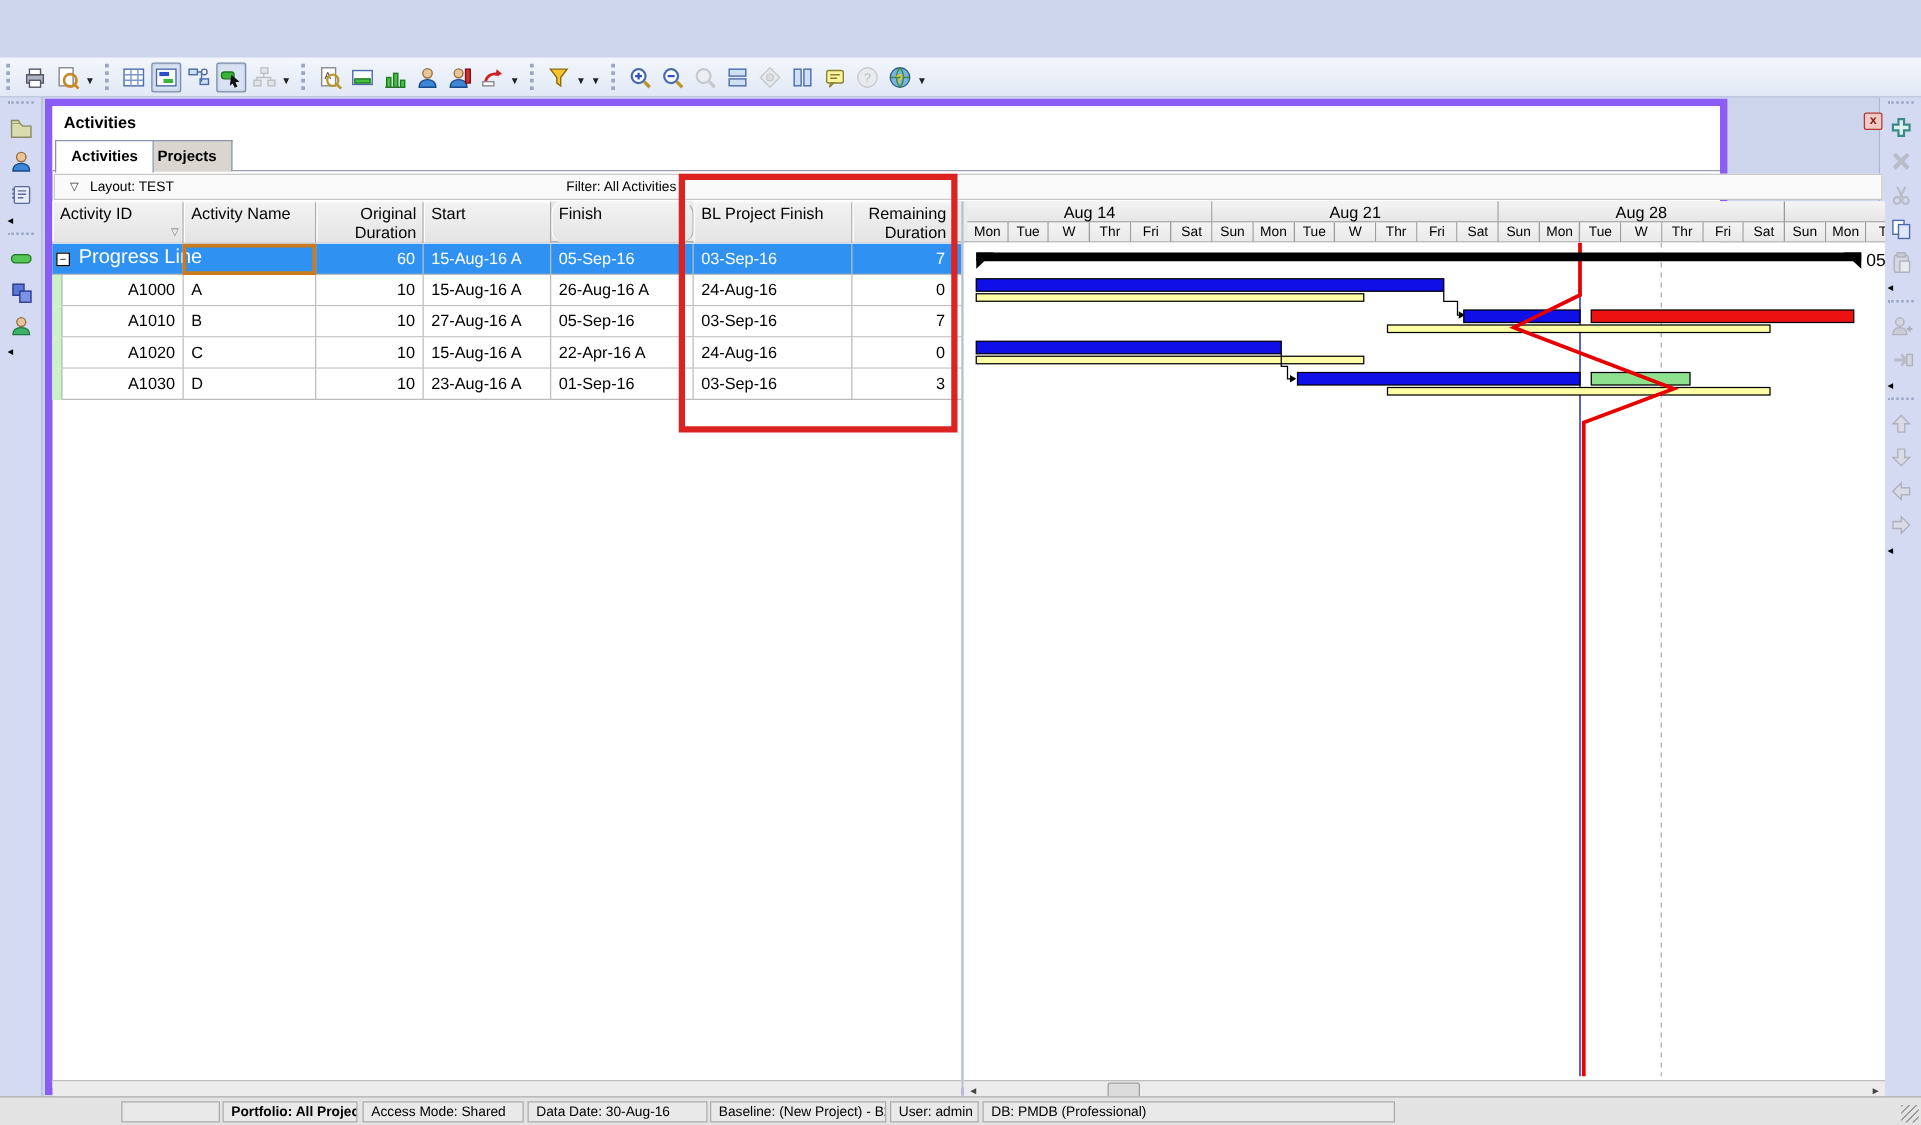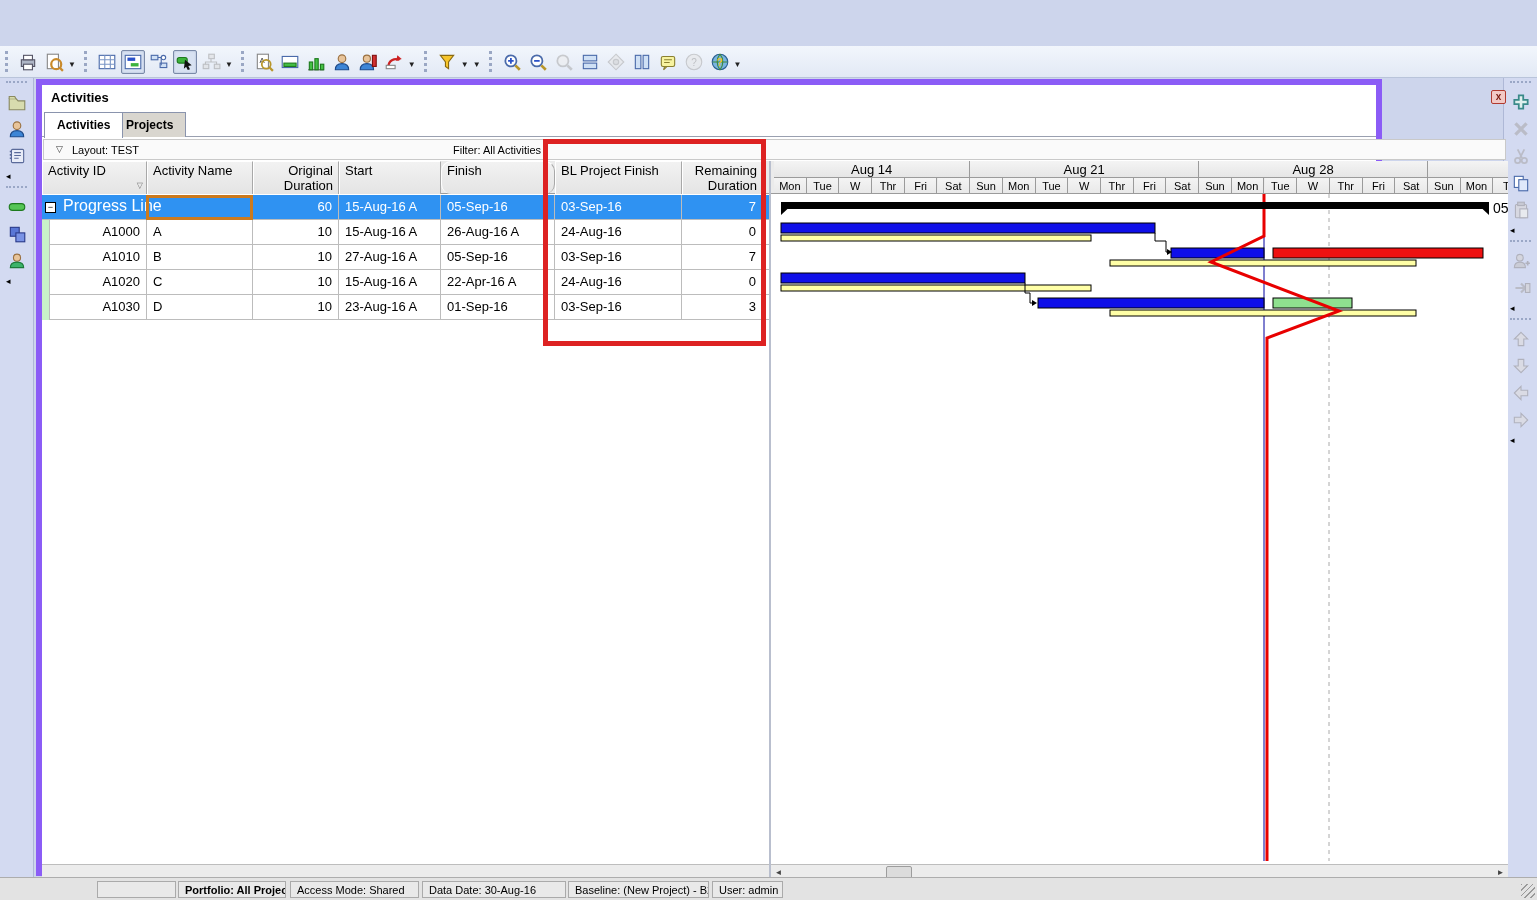--- a/index.html
+++ b/index.html
@@ -574,14 +574,15 @@
   </div>
 
   <div class="statusbar" id="statusbar">
     <div class="sizegrip"></div>
   <div class="scell" style="left: 97px; width: 79px;"></div>
       <div class="scell" style="left: 178px; width: 108px; font-weight: bold;">Portfolio: All Projects</div>
       <div class="scell" style="left: 290px; width: 129px;">Access Mode: Shared</div>
       <div class="scell" style="left: 422px; width: 144px;">Data Date: 30-Aug-16</div>
       <div class="scell" style="left: 568px; width: 141px;">Baseline: (New Project) - B2</div>
       <div class="scell" style="left: 712px; width: 71px;">User: admin</div>
+      <div class="scell" style="left: 786px; width: 330px;">DB: PMDB (Professional)</div>
     </div>
 </div>
 
 </body></html>

